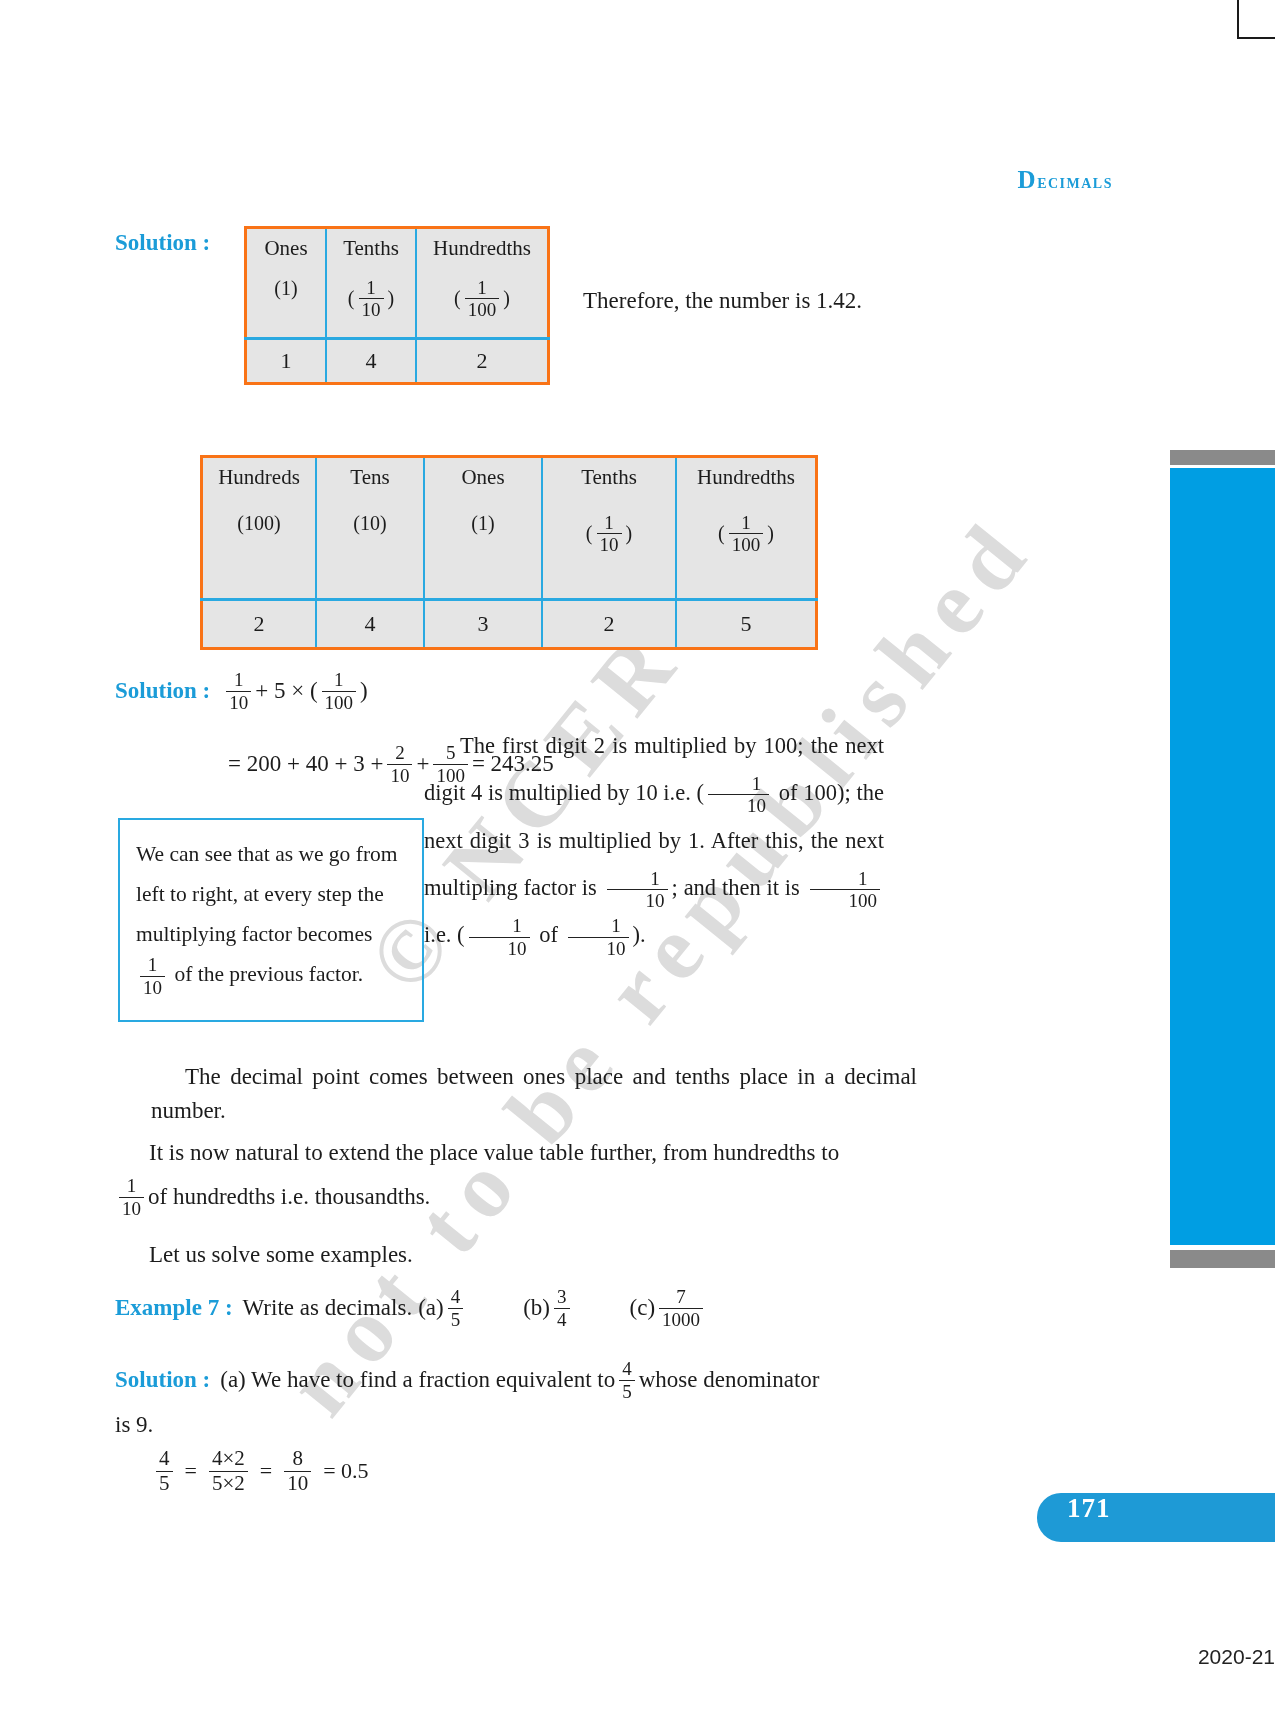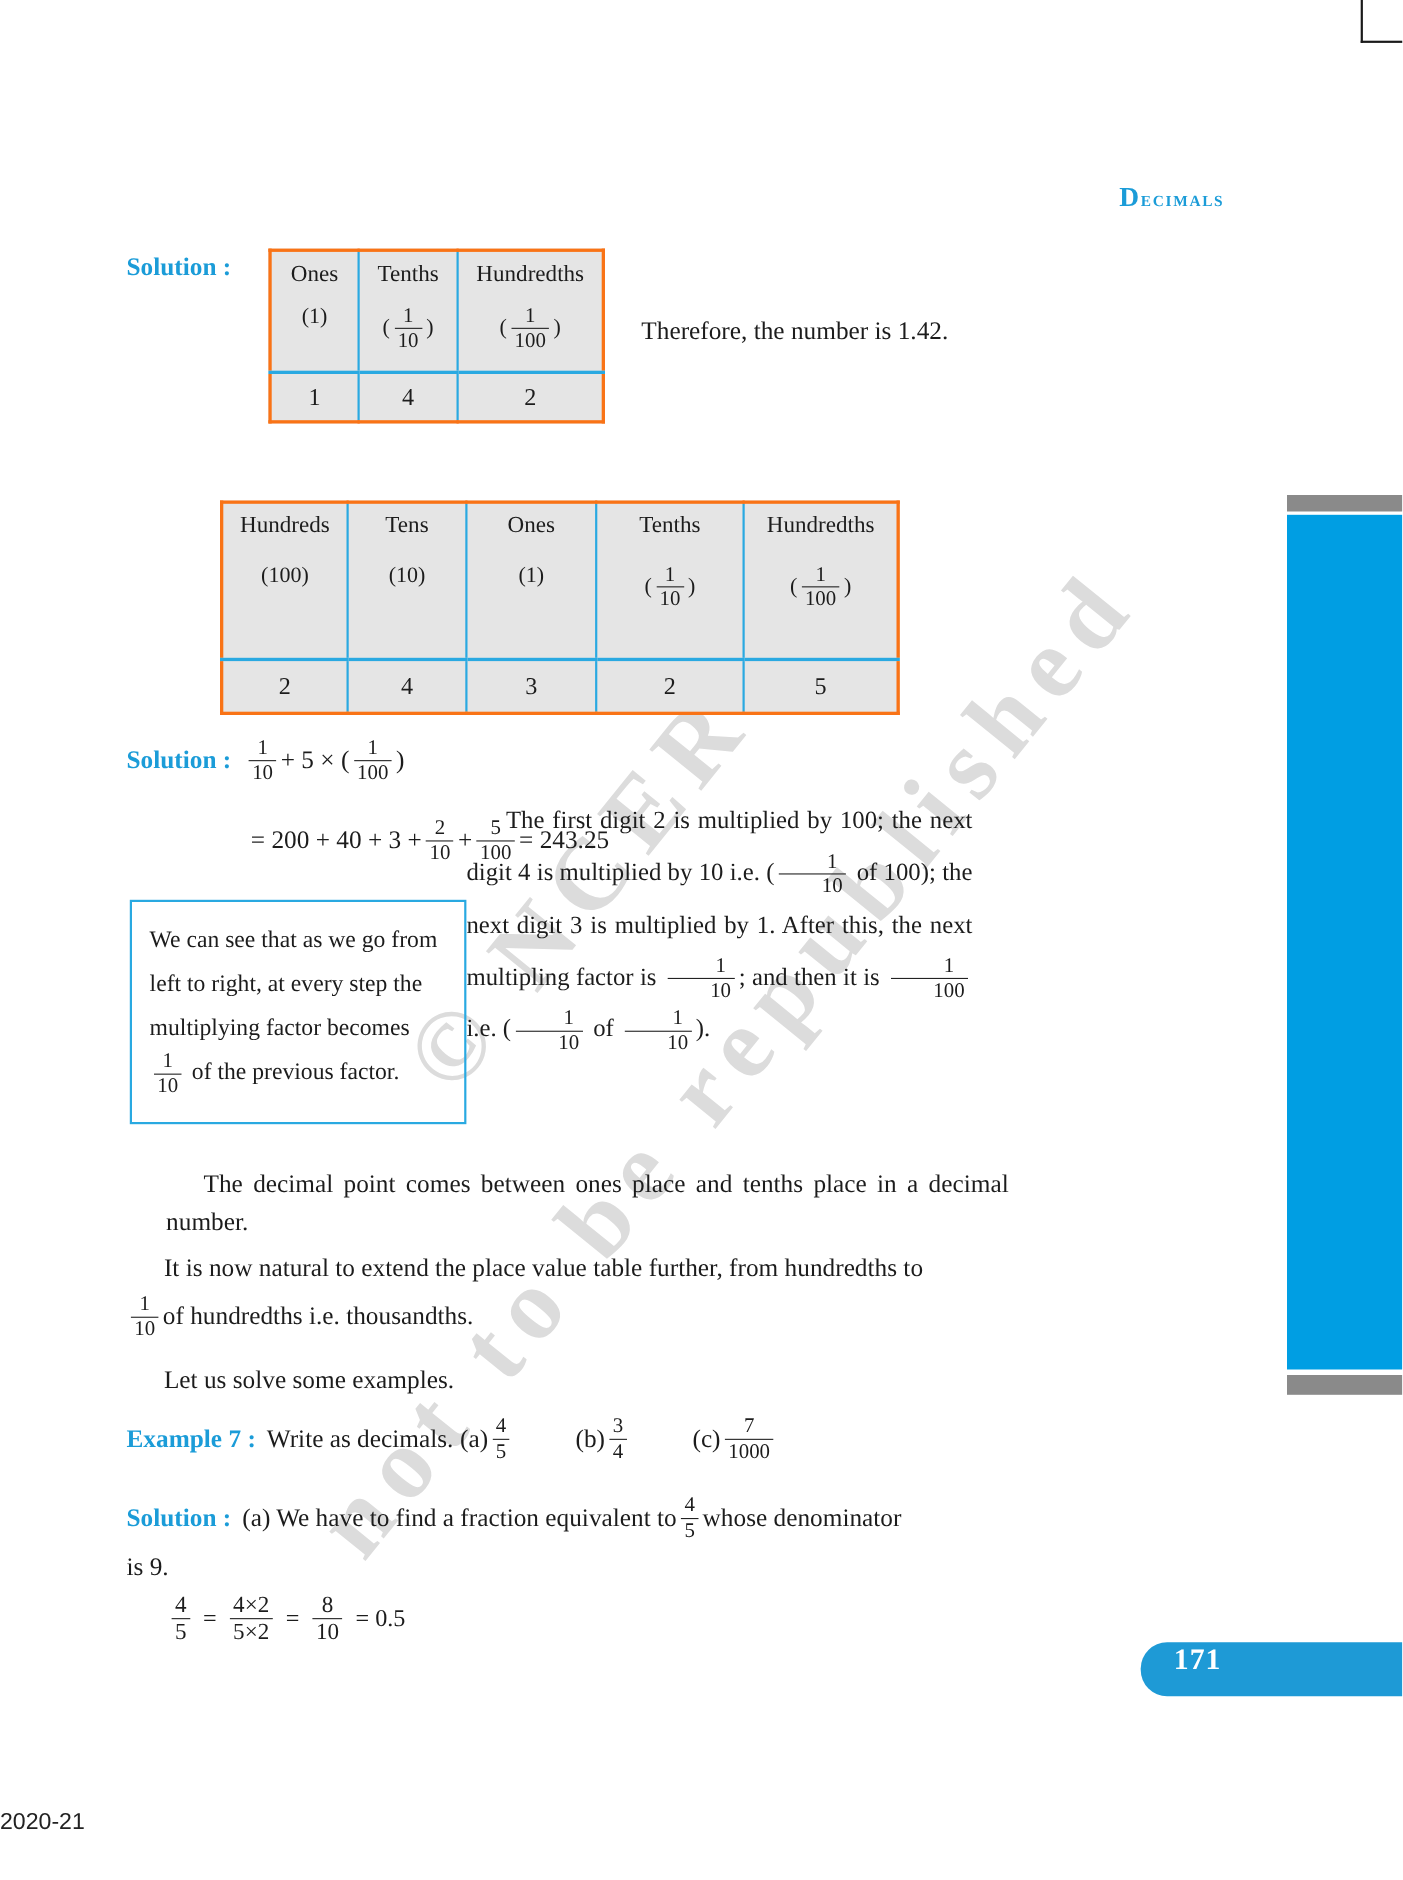--- a/index.html
+++ b/index.html
@@ -92,21 +92,21 @@
     position:absolute;left:1037px;top:1493px;width:238px;height:49px;
     background:#1e9ad6;border-radius:24px 0 0 24px;z-index:1;
     display:flex;align-items:flex-start;
   }
   #page-badge span{
     color:#ffffff;font-weight:bold;font-size:27px;margin-left:30px;
     font-family:"Liberation Serif",serif;letter-spacing:1px;
   }
   
   #footer{
-    position:absolute;left:0;top:1645px;width:1275px;text-align:left;z-index:1;
+    position:absolute;left:0;top:1645px;width:1275px;text-align:right;z-index:1;
     font-family:"Liberation Sans","DejaVu Sans",sans-serif;font-size:21px;color:#222;
   }
 </style>
 </head>
 <body>
 
 <div id="page">
 
   <span class="wm" id="wm1">© NCERT</span>
   <span class="wm" id="wm2">not to be republished</span>

